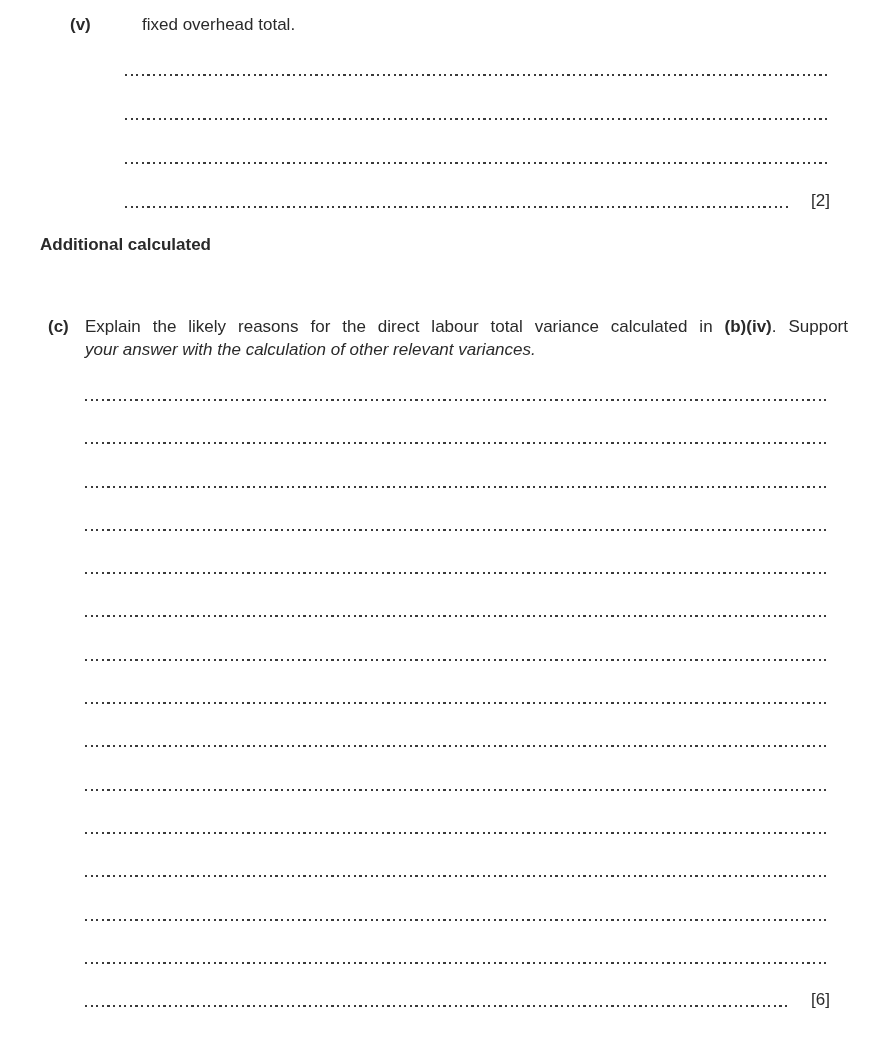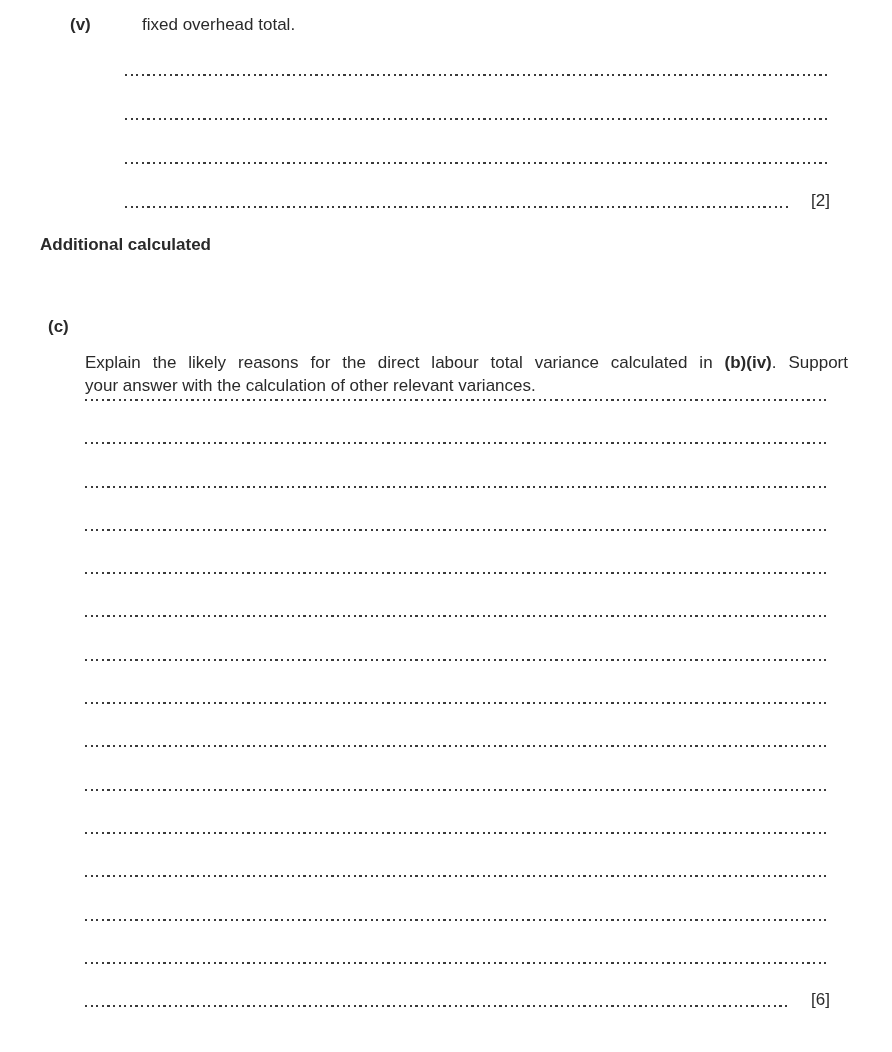--- a/index.html
+++ b/index.html
@@ -76,23 +76,22 @@
   
   .qc-label { left: 48px; top: 316px; font-weight: bold; }
   .qc-para  {
     left: 85px; top: 316px; width: 763px;
     line-height: 22.5px;
   }
   .qc-line1 {
     text-align: justify;
     text-align-last: justify;
     white-space: normal;
-    margin-top: 36px;
   }
-  .qc-line2 { text-align: left; }
+  .qc-line2 { text-align: left; font-style: italic; }
 </style>
 </head>
 <body>
 
 <div class="page">
 
   <span class="abs qv-label">(v)</span>
   <span class="abs qv-text">fixed overhead total.</span>
 
   <div class="abs answer-block answer-block-v">

